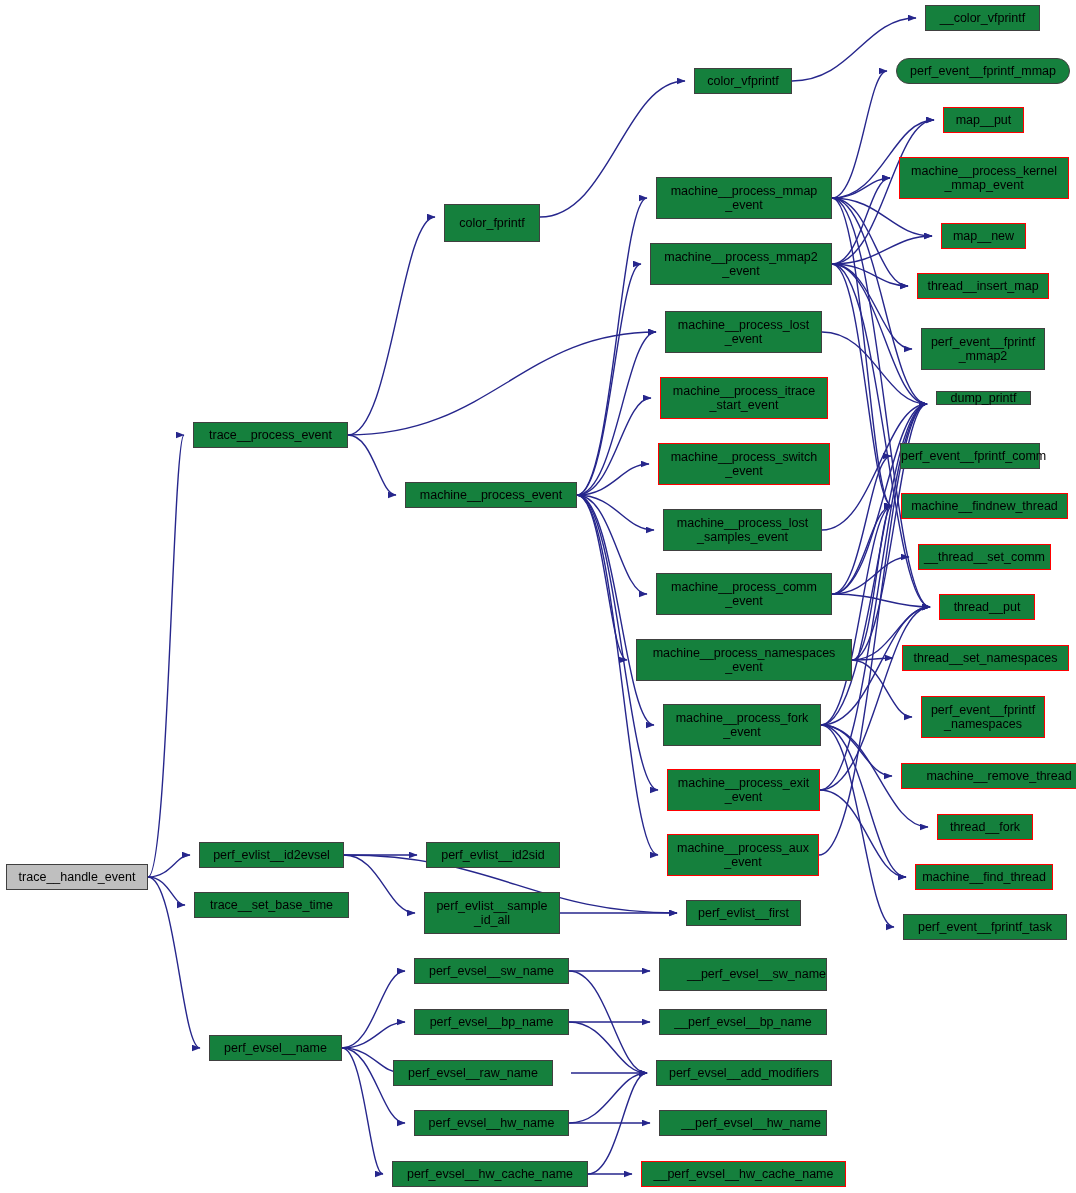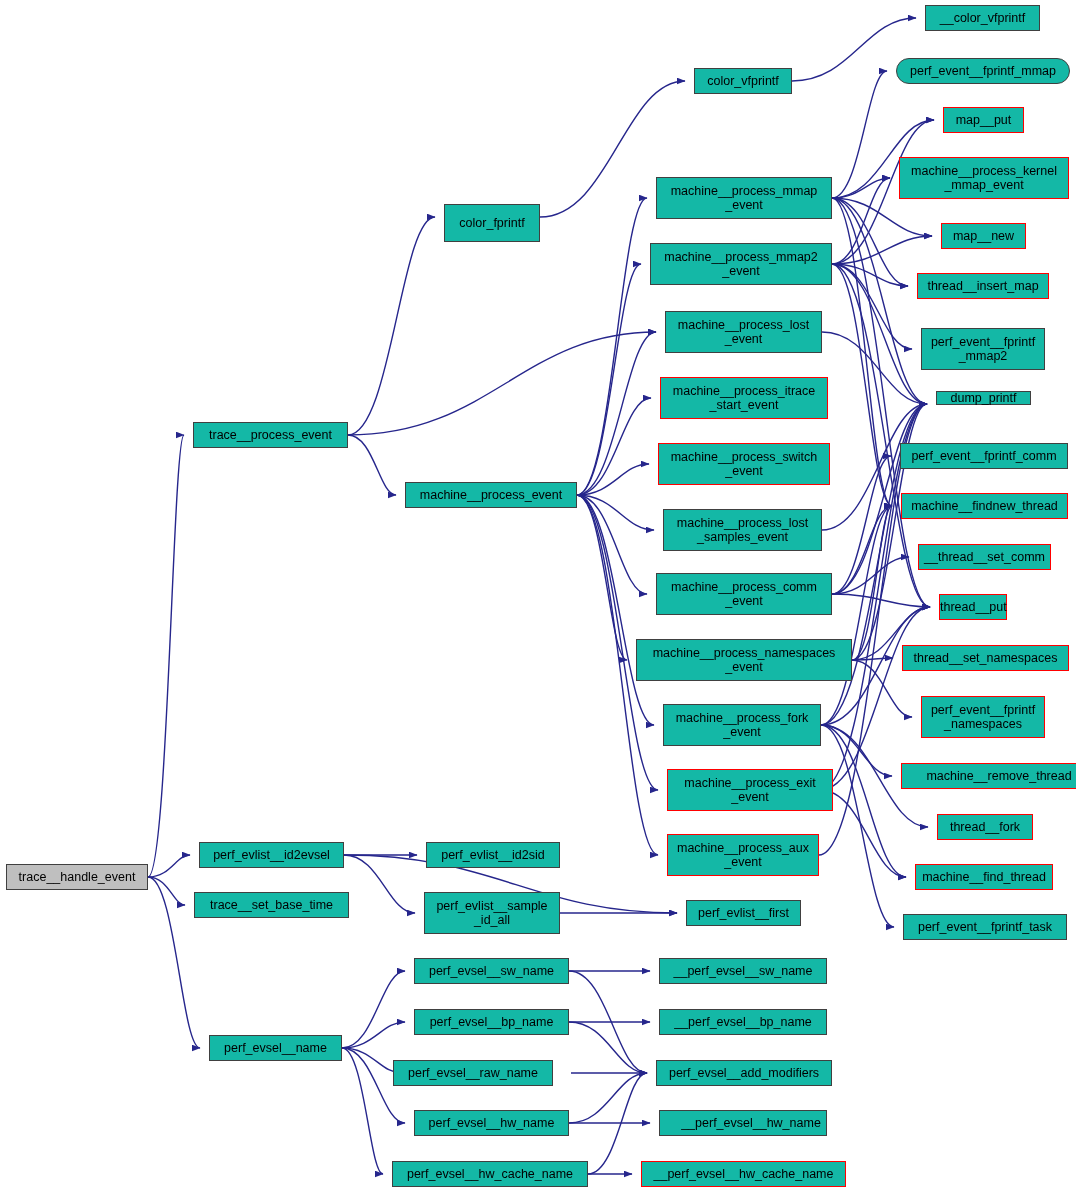--- a/index.html
+++ b/index.html
@@ -15,21 +15,21 @@
   .node{
     position:absolute;
     box-sizing:border-box;
     display:flex;
     align-items:center;
     justify-content:center;
     text-align:center;
     font-size:12.5px;
     line-height:14.5px;
     color:#000000;
-    background:#14b8a6;
+    background:#15803d;
     border:1px solid #404040;
     white-space:pre-line;
     letter-spacing:0px;
     z-index:3;
   }
   .node.red{border:1px solid #ff0000;}
   .node.root{background:#bfbfbf;border:1px solid #404040;}
   .node span{display:block;width:100%;}
 </style>
 </head>
@@ -140,55 +140,55 @@
       <div class="node red" style="left: 658px; top: 443px; width: 172px; height: 42px;"><span>machine__process_switch
 _event</span></div>
       <div class="node" style="left: 663px; top: 509px; width: 159px; height: 42px;"><span>machine__process_lost
 _samples_event</span></div>
       <div class="node" style="left: 656px; top: 573px; width: 176px; height: 42px;"><span>machine__process_comm
 _event</span></div>
       <div class="node" style="left: 636px; top: 639px; width: 216px; height: 42px;"><span>machine__process_namespaces
 _event</span></div>
       <div class="node" style="left: 663px; top: 704px; width: 158px; height: 42px;"><span>machine__process_fork
 _event</span></div>
-      <div class="node red" style="left: 667px; top: 769px; width: 166px; height: 42px;"><span>machine__process_exit
+      <div class="node red" style="left: 667px; top: 769px; width: 153px; height: 42px;"><span>machine__process_exit
 _event</span></div>
       <div class="node red" style="left: 667px; top: 834px; width: 152px; height: 42px;"><span>machine__process_aux
 _event</span></div>
       <div class="node" style="left: 896px; top: 58px; width: 174px; height: 26px; border-radius: 13px;"><span>perf_event__fprintf_mmap</span></div>
       <div class="node red" style="left: 943px; top: 107px; width: 81px; height: 26px;"><span>map__put</span></div>
       <div class="node red" style="left: 899px; top: 157px; width: 170px; height: 42px;"><span>machine__process_kernel
 _mmap_event</span></div>
       <div class="node red" style="left: 941px; top: 223px; width: 85px; height: 26px;"><span>map__new</span></div>
       <div class="node red" style="left: 917px; top: 273px; width: 132px; height: 26px;"><span>thread__insert_map</span></div>
       <div class="node" style="left: 921px; top: 328px; width: 124px; height: 42px;"><span>perf_event__fprintf
 _mmap2</span></div>
       <div class="node" style="left: 936px; top: 391px; width: 95px; height: 14px;"><span>dump_printf</span></div>
-      <div class="node" style="left: 900px; top: 443px; width: 168px; height: 26px;"><span>perf_event__fprintf_comm</span></div>
+      <div class="node" style="left: 900px; top: 443px; width: 140px; height: 26px;"><span>perf_event__fprintf_comm</span></div>
       <div class="node red" style="left: 901px; top: 493px; width: 167px; height: 26px;"><span>machine__findnew_thread</span></div>
       <div class="node red" style="left: 918px; top: 544px; width: 133px; height: 26px;"><span>__thread__set_comm</span></div>
-      <div class="node red" style="left: 939px; top: 594px; width: 68px; height: 26px;"><span>thread__put</span></div>
+      <div class="node red" style="left: 939px; top: 594px; width: 96px; height: 26px;"><span>thread__put</span></div>
       <div class="node red" style="left: 902px; top: 645px; width: 167px; height: 26px;"><span>thread__set_namespaces</span></div>
       <div class="node red" style="left: 921px; top: 696px; width: 124px; height: 42px;"><span>perf_event__fprintf
 _namespaces</span></div>
       <div class="node red" style="left: 901px; top: 763px; width: 196px; height: 26px;"><span>machine__remove_thread</span></div>
       <div class="node red" style="left: 937px; top: 814px; width: 96px; height: 26px;"><span>thread__fork</span></div>
       <div class="node red" style="left: 915px; top: 864px; width: 138px; height: 26px;"><span>machine__find_thread</span></div>
       <div class="node" style="left: 903px; top: 914px; width: 164px; height: 26px;"><span>perf_event__fprintf_task</span></div>
       <div class="node" style="left: 199px; top: 842px; width: 145px; height: 26px;"><span>perf_evlist__id2evsel</span></div>
       <div class="node" style="left: 194px; top: 892px; width: 155px; height: 26px;"><span>trace__set_base_time</span></div>
       <div class="node" style="left: 426px; top: 842px; width: 134px; height: 26px;"><span>perf_evlist__id2sid</span></div>
       <div class="node" style="left: 424px; top: 892px; width: 136px; height: 42px;"><span>perf_evlist__sample
 _id_all</span></div>
       <div class="node" style="left: 686px; top: 900px; width: 115px; height: 26px;"><span>perf_evlist__first</span></div>
       <div class="node" style="left: 209px; top: 1035px; width: 133px; height: 26px;"><span>perf_evsel__name</span></div>
       <div class="node" style="left: 414px; top: 958px; width: 155px; height: 26px;"><span>perf_evsel__sw_name</span></div>
       <div class="node" style="left: 414px; top: 1009px; width: 155px; height: 26px;"><span>perf_evsel__bp_name</span></div>
       <div class="node" style="left: 393px; top: 1060px; width: 160px; height: 26px;"><span>perf_evsel__raw_name</span></div>
       <div class="node" style="left: 414px; top: 1110px; width: 155px; height: 26px;"><span>perf_evsel__hw_name</span></div>
       <div class="node" style="left: 392px; top: 1161px; width: 196px; height: 26px;"><span>perf_evsel__hw_cache_name</span></div>
-      <div class="node" style="left: 659px; top: 958px; width: 168px; height: 26px;"><span>__perf_evsel__sw_name</span></div>
+      <div class="node" style="left: 659px; top: 958px; width: 168px; height: 33px; text-align: right;"><span>__perf_evsel__sw_name</span></div>
       <div class="node" style="left: 659px; top: 1009px; width: 168px; height: 26px;"><span>__perf_evsel__bp_name</span></div>
       <div class="node" style="left: 656px; top: 1060px; width: 176px; height: 26px;"><span>perf_evsel__add_modifiers</span></div>
       <div class="node" style="left: 659px; top: 1110px; width: 168px; height: 26px; padding-left: 16px;"><span>__perf_evsel__hw_name</span></div>
       <div class="node red" style="left: 641px; top: 1161px; width: 205px; height: 26px;"><span>__perf_evsel__hw_cache_name</span></div>
     </div>
 </div>
 
 </body></html>

